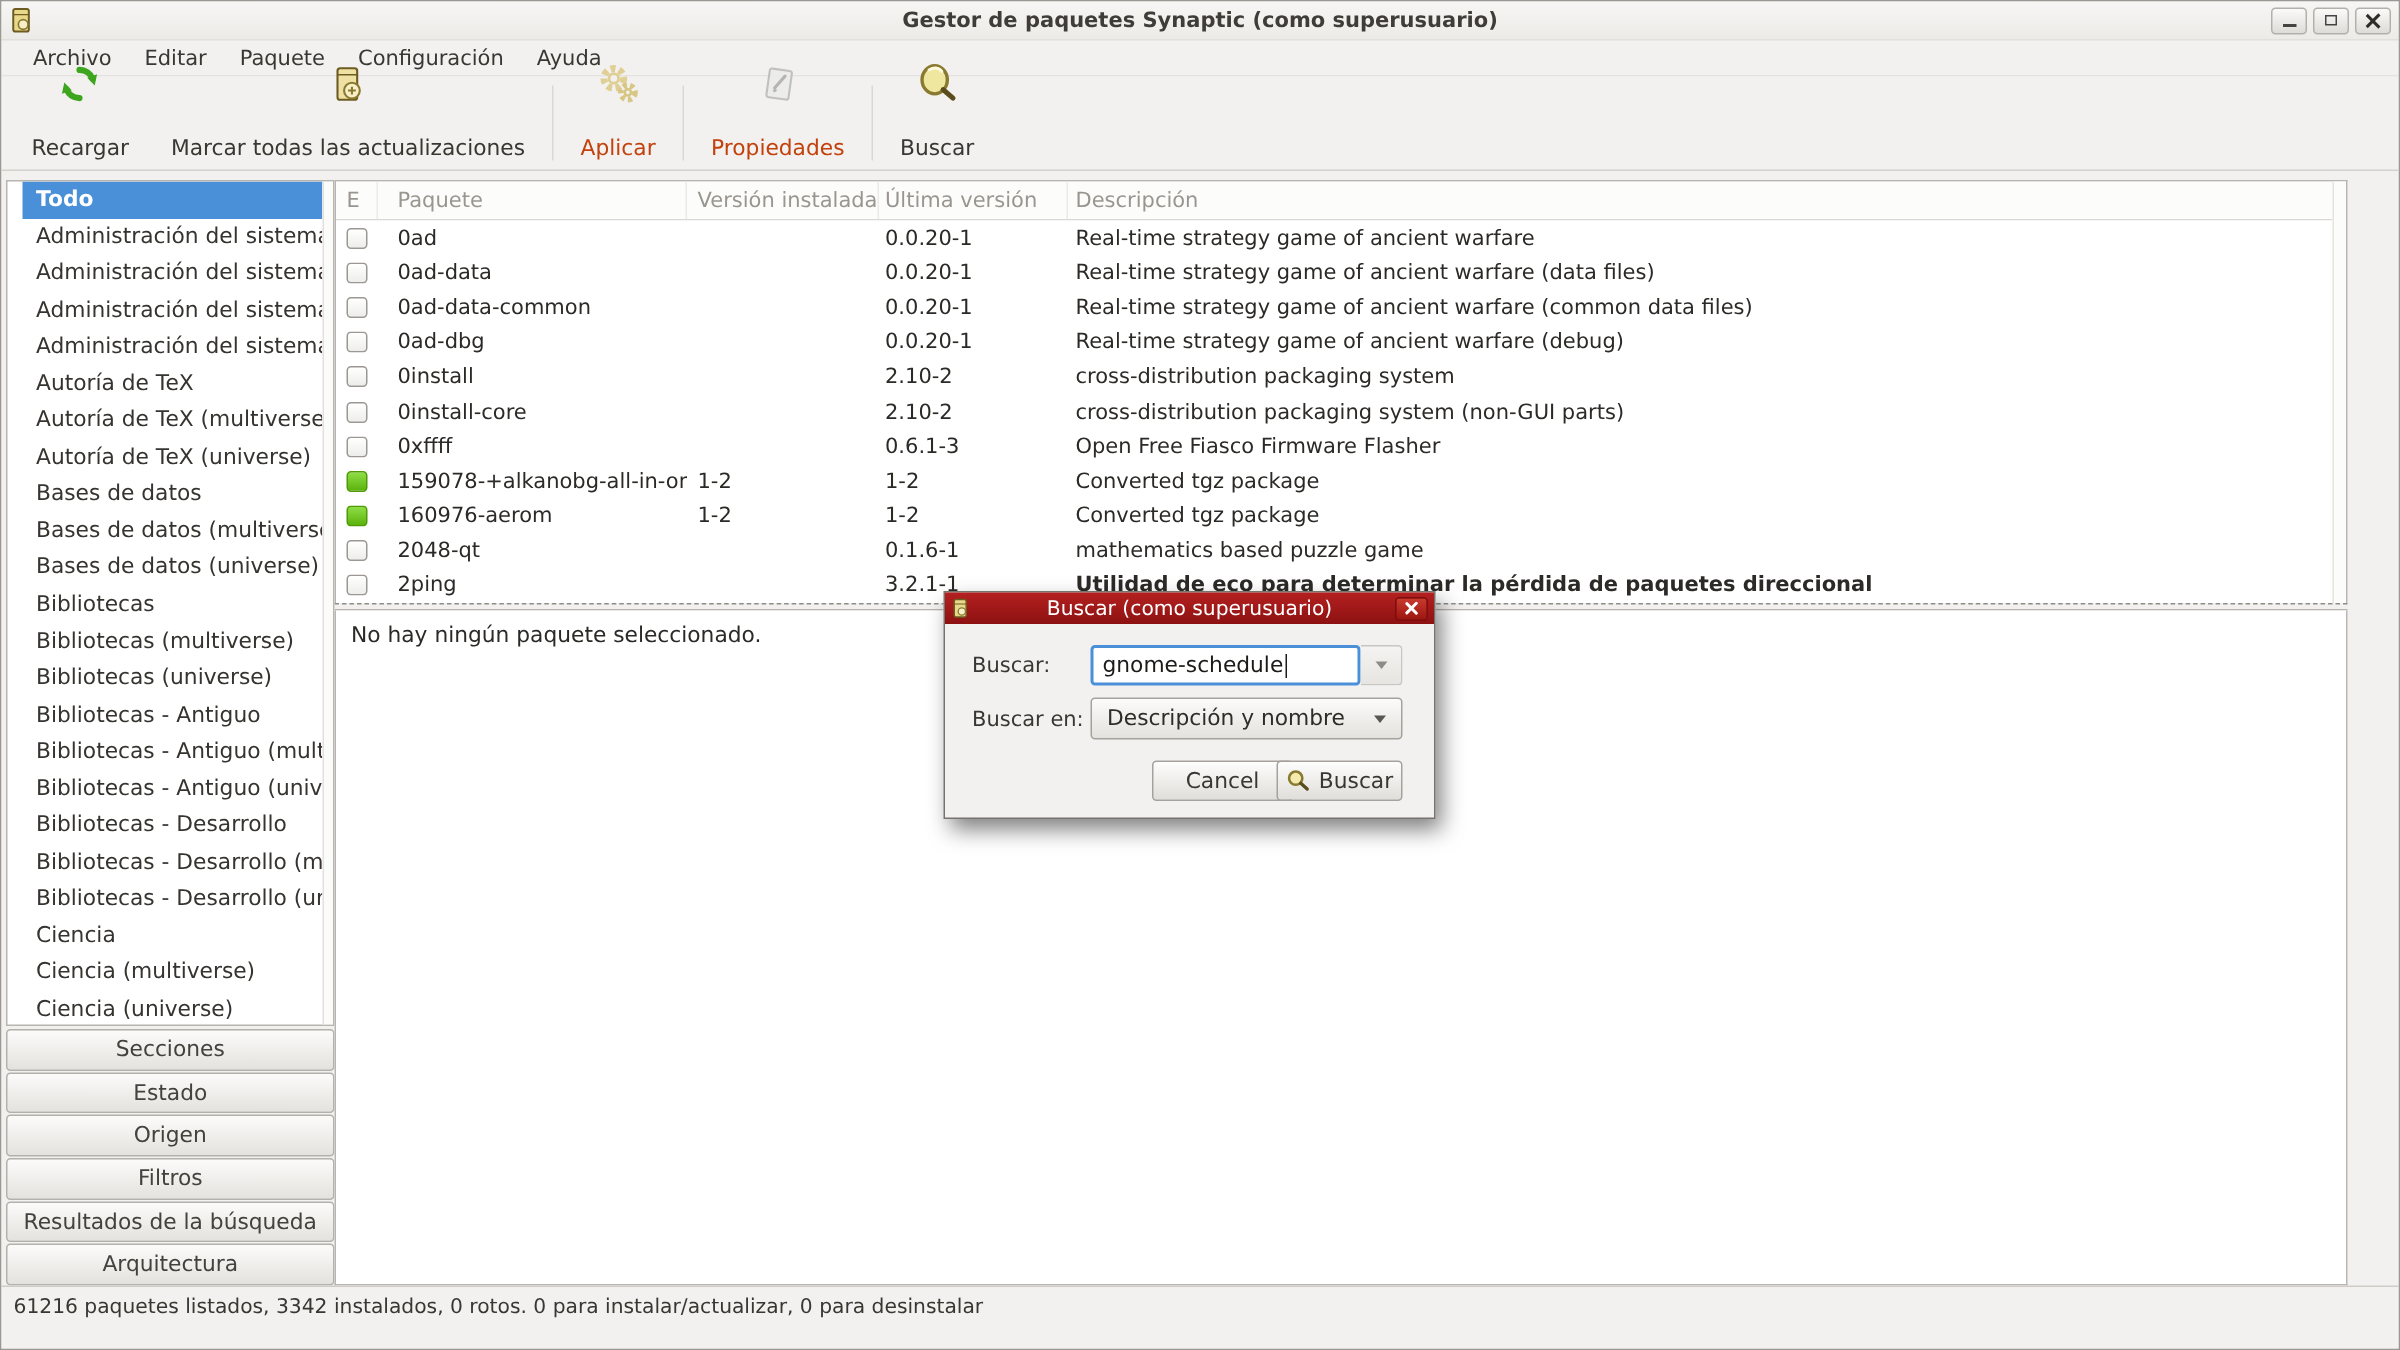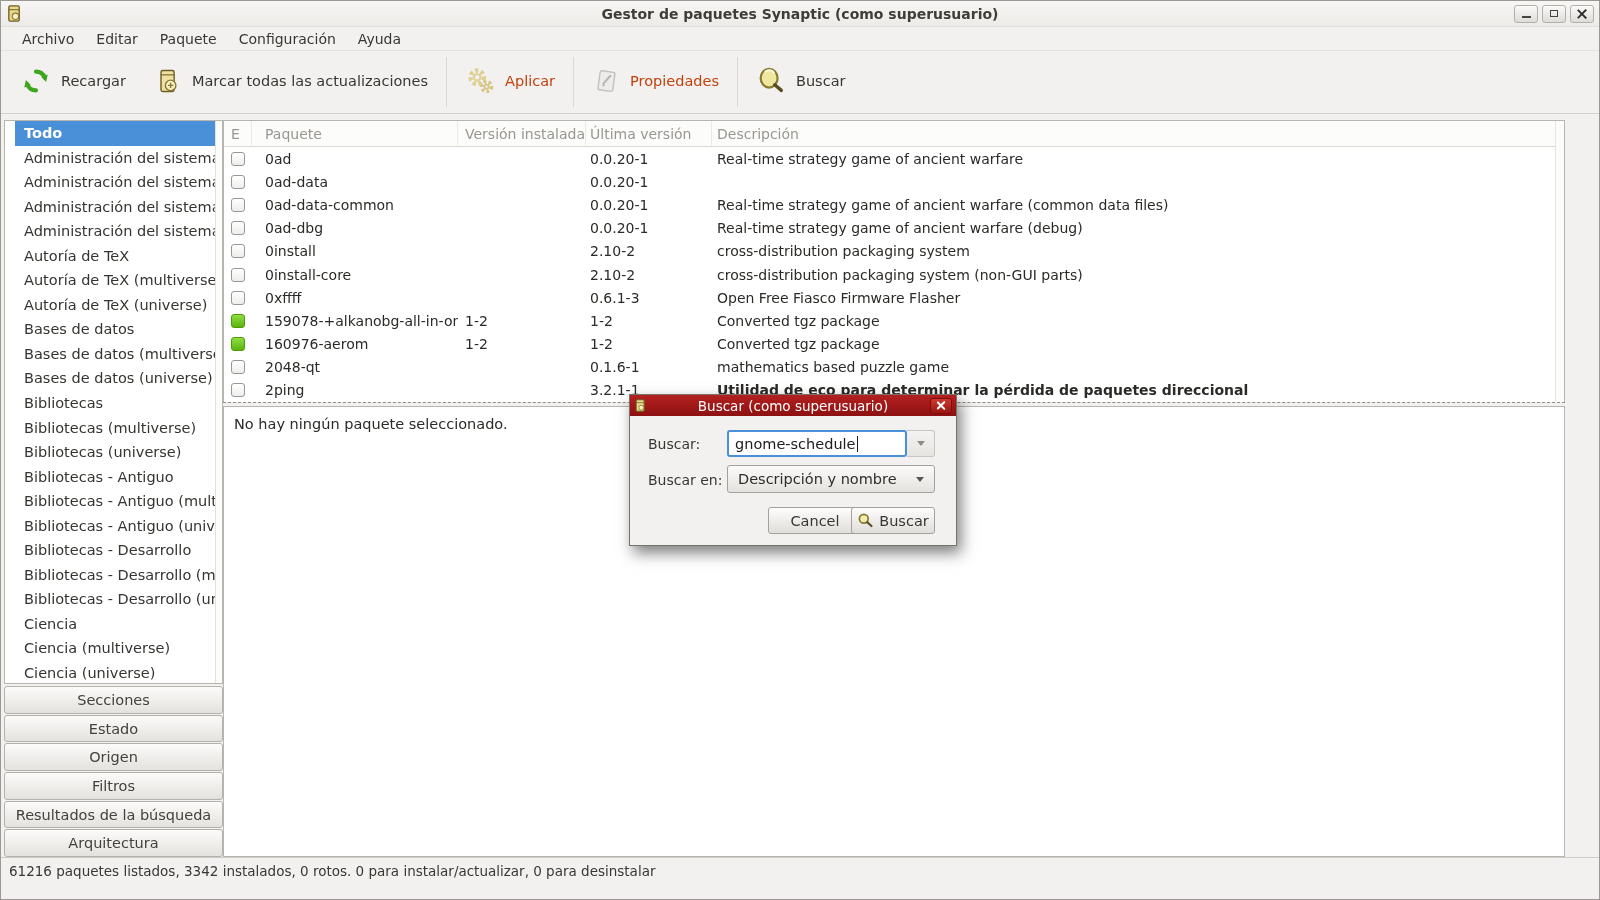--- a/index.html
+++ b/index.html
@@ -23,21 +23,21 @@
   .glyph-close::before,.glyph-close::after{content:"";position:absolute;left:4px;top:-1px;width:2.4px;height:12px;background:#2e2c29;}
   .glyph-close::before{transform:rotate(45deg);}
   .glyph-close::after{transform:rotate(-45deg);}
 
   
   .menubar{height:24px;flex:0 0 24px;display:flex;align-items:center;padding-left:10px;background:var(--bg);border-bottom:1px solid #e4e2de;}
   .menu-item{font-size:14px;padding:0 11px;color:#3a3733;cursor:default;}
 
   
   .toolbar{height:63px;flex:0 0 63px;background:var(--bg);border-bottom:1px solid #d4d1cc;display:flex;align-items:stretch;padding-left:6px;}
-  .tool-btn{display:flex;flex-direction:row;align-items:center;justify-content:flex-end;padding:4px 14px 6px;gap:10px;}
+  .tool-btn{display:flex;flex-direction:column;align-items:center;justify-content:flex-end;padding:4px 14px 6px;gap:20px;}
   .tool-btn .ticon{height:32px;display:flex;align-items:center;justify-content:center;}
   .tool-btn .tlabel{font-size:14.5px;color:#3a3733;white-space:nowrap;}
   .tool-btn.disabled .tlabel{color:#c2410c;}
   .tool-sep{width:1px;background:#dbd8d3;margin:6px 4px;}
 
   
   .main{flex:1;display:flex;background:var(--bg);padding-right:34px;min-height:0;}
   .sidebar{width:222px;flex:0 0 222px;display:flex;flex-direction:column;padding:6px 0 0 3px;min-height:0;}
   .cat-list{flex:1;background:#fff;border:1px solid #b8b5b0;overflow:hidden;position:relative;display:flex;}
   .cat-items{flex:1;overflow:hidden;padding-left:10px;}
@@ -250,20 +250,21 @@
                 <div class="td last">0.0.20-1</div>
                 <div class="td desc">Real-time strategy game of ancient warfare</div>
               </div>
               <div class="tr">
                 <div class="cbcell td">
                   <span class="cb"></span>
                 </div>
                 <div class="td pkg">0ad-data</div>
                 <div class="td inst"></div>
                 <div class="td last">0.0.20-1</div>
+                <div class="td desc">Real-time strategy game of ancient warfare (data files)</div>
               </div>
               <div class="tr">
                 <div class="cbcell td">
                   <span class="cb"></span>
                 </div>
                 <div class="td pkg">0ad-data-common</div>
                 <div class="td inst"></div>
                 <div class="td last">0.0.20-1</div>
                 <div class="td desc">Real-time strategy game of ancient warfare (common data files)</div>
               </div>

